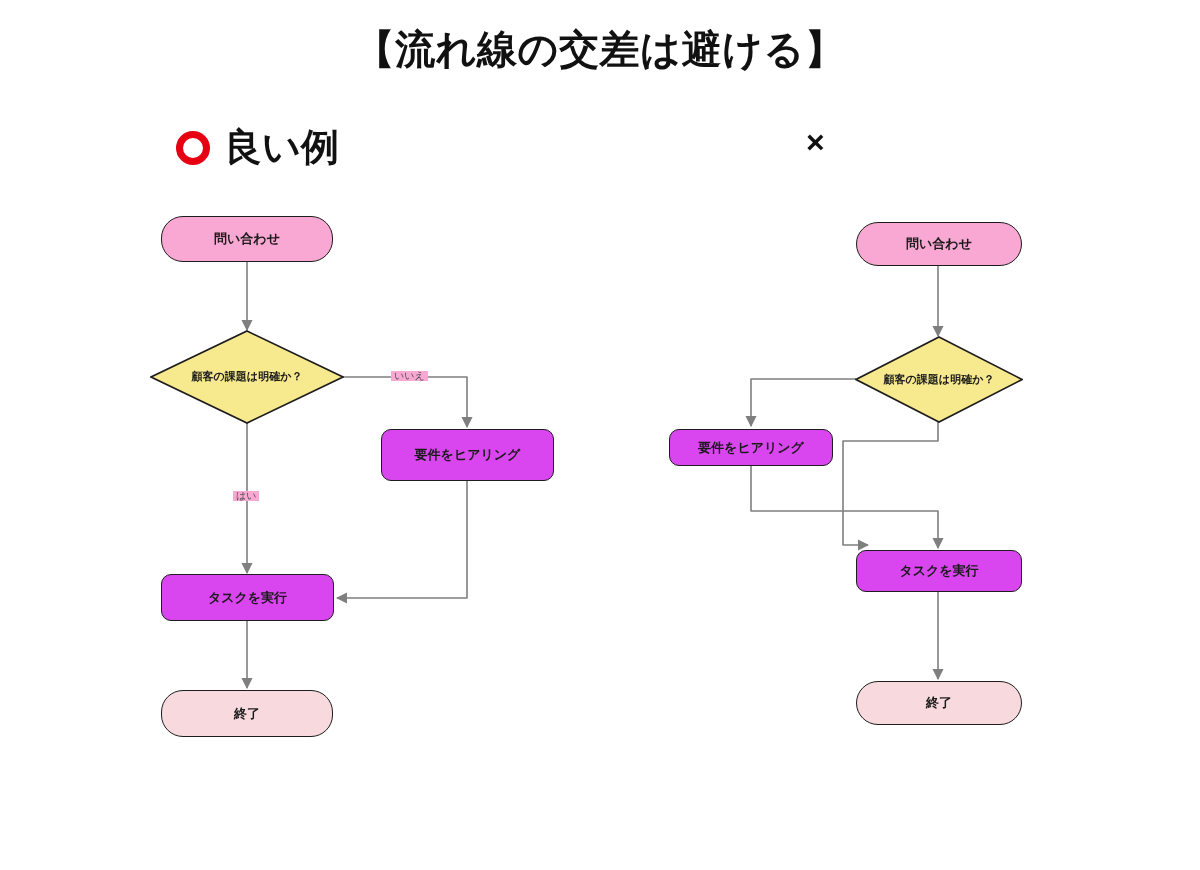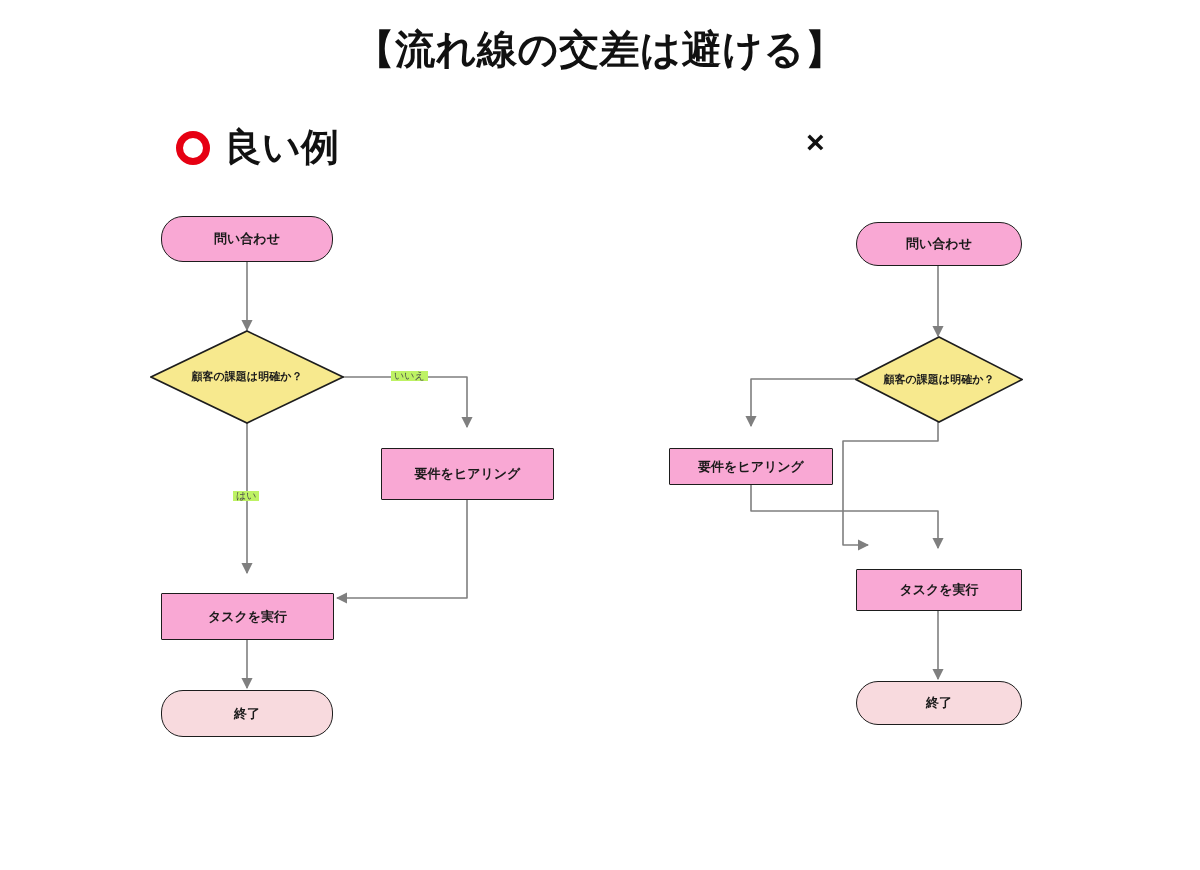--- a/index.html
+++ b/index.html
@@ -95,24 +95,23 @@
     background: #f9a8d4;
     border: 1.6px solid #1d1d1d;
     border-radius: 22px;
   }
   .node.terminator-end {
     background: #f8dade;
     border: 1.6px solid #1d1d1d;
     border-radius: 22px;
   }
   .node.process {
-    background: #f9a8d4;
+    background: #d946ef;
     border: 1.8px solid #1d1d1d;
-    border-radius: 1px;
-    margin-top: 19px;
+    border-radius: 10px;
   }
   .node.decision {
     background: transparent;
     border: none;
   }
   .decision-shape {
     position: absolute;
     left: 0; top: 0;
     width: 100%;
     height: 100%;
@@ -124,21 +123,21 @@
     font-weight: bold;
     white-space: nowrap;
   }
 
   
   .edge-label {
     position: absolute;
     font-size: 10px;
     font-weight: normal;
     color: #4d4d4d;
-    background: #bef264;
+    background: #f9a8d4;
     padding: 0 3px;
     white-space: nowrap;
     line-height: 1;
   }
 </style>
 </head>
 <body>
 
 <div id="slide">
 

